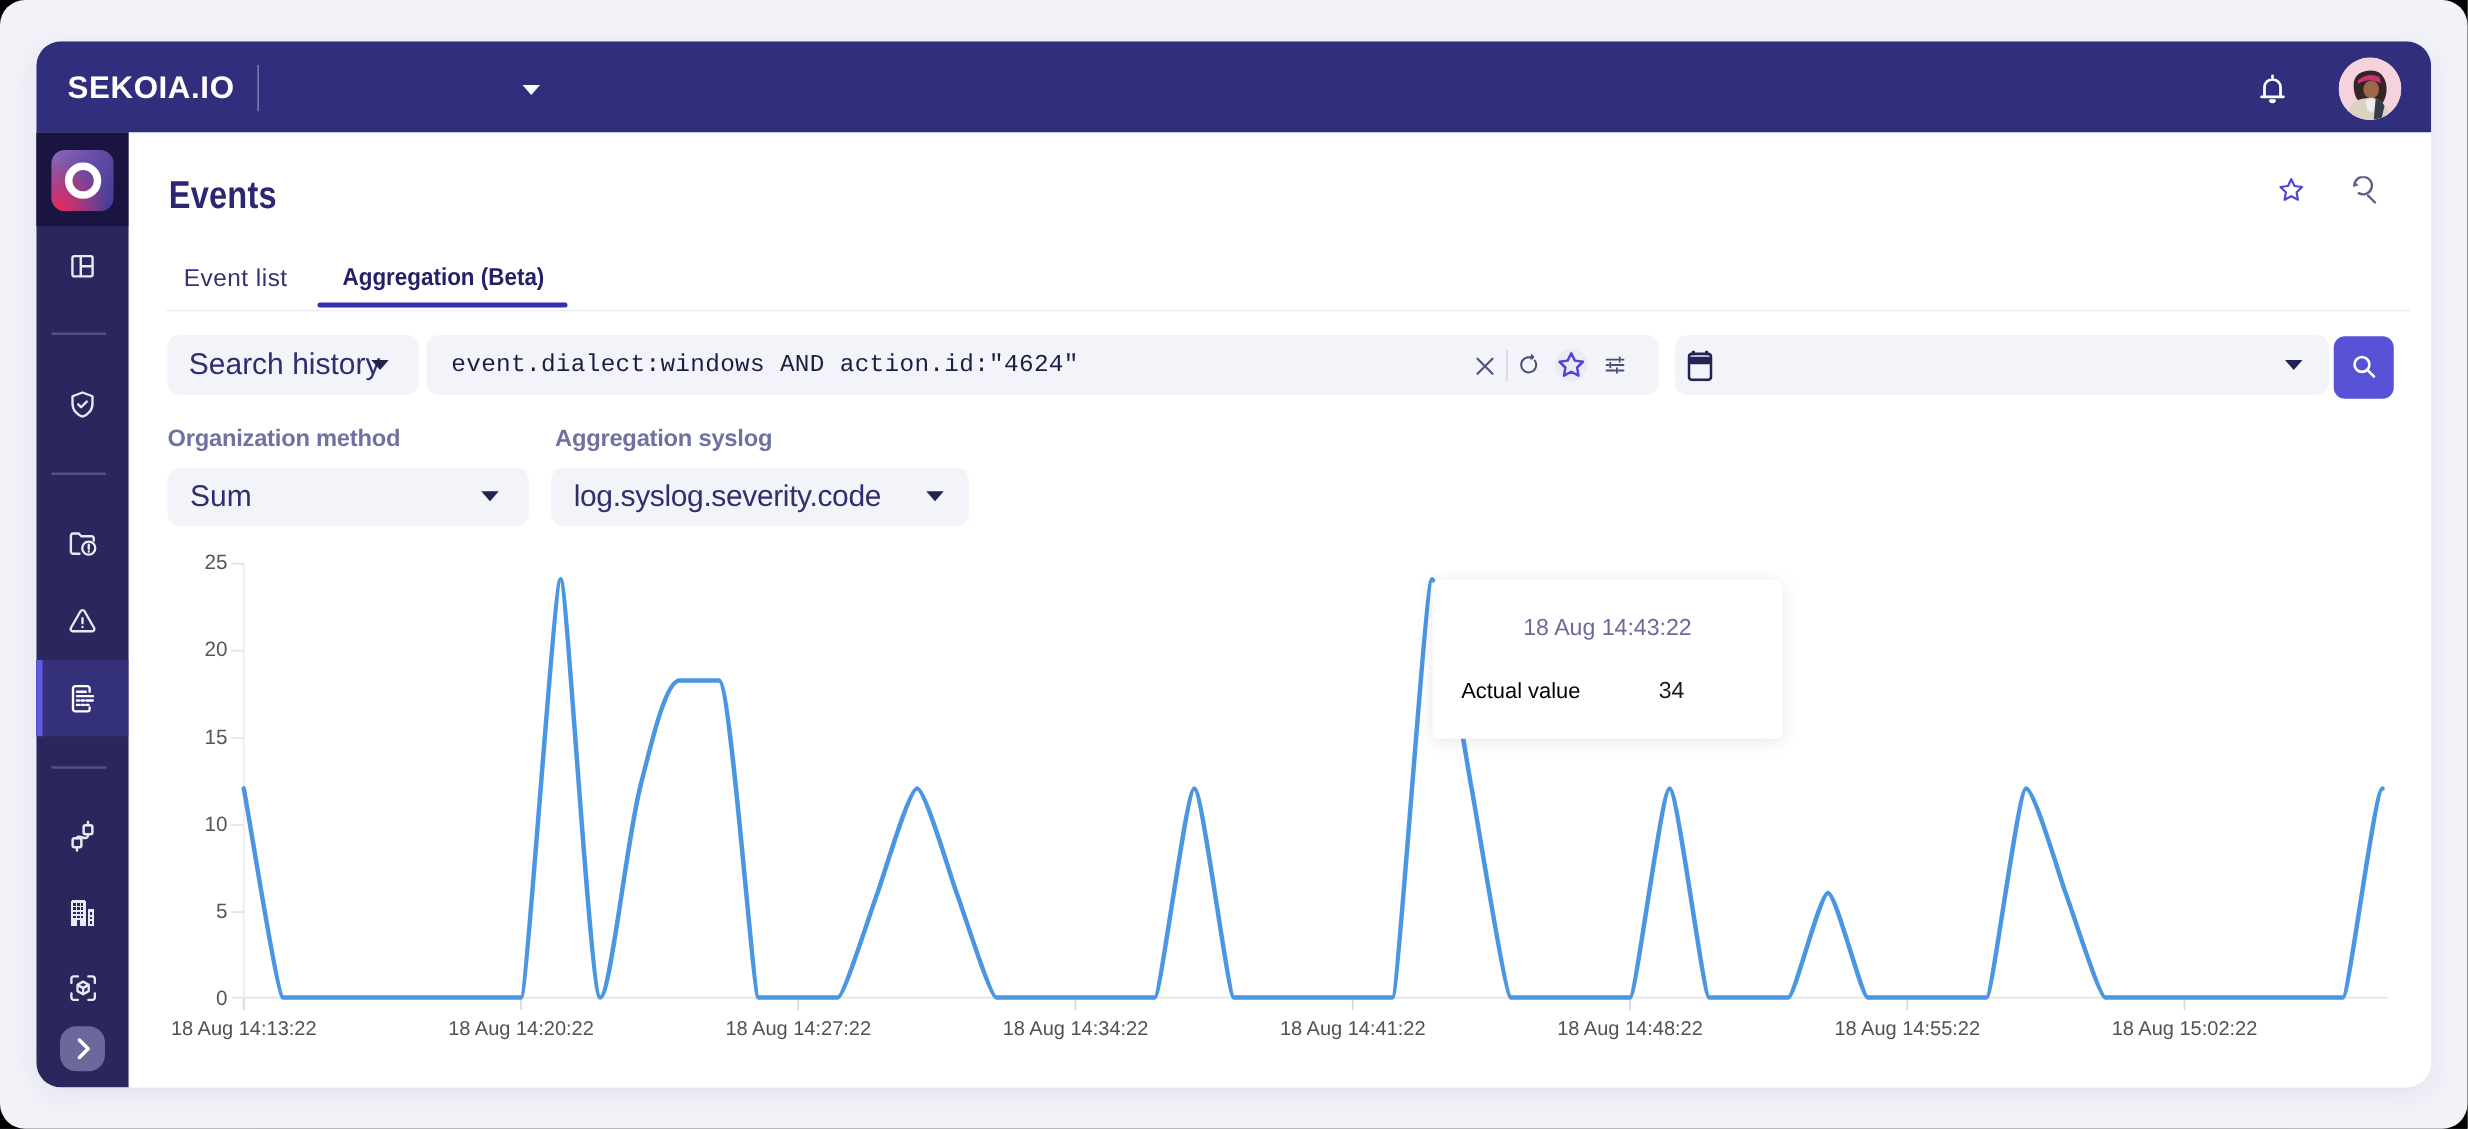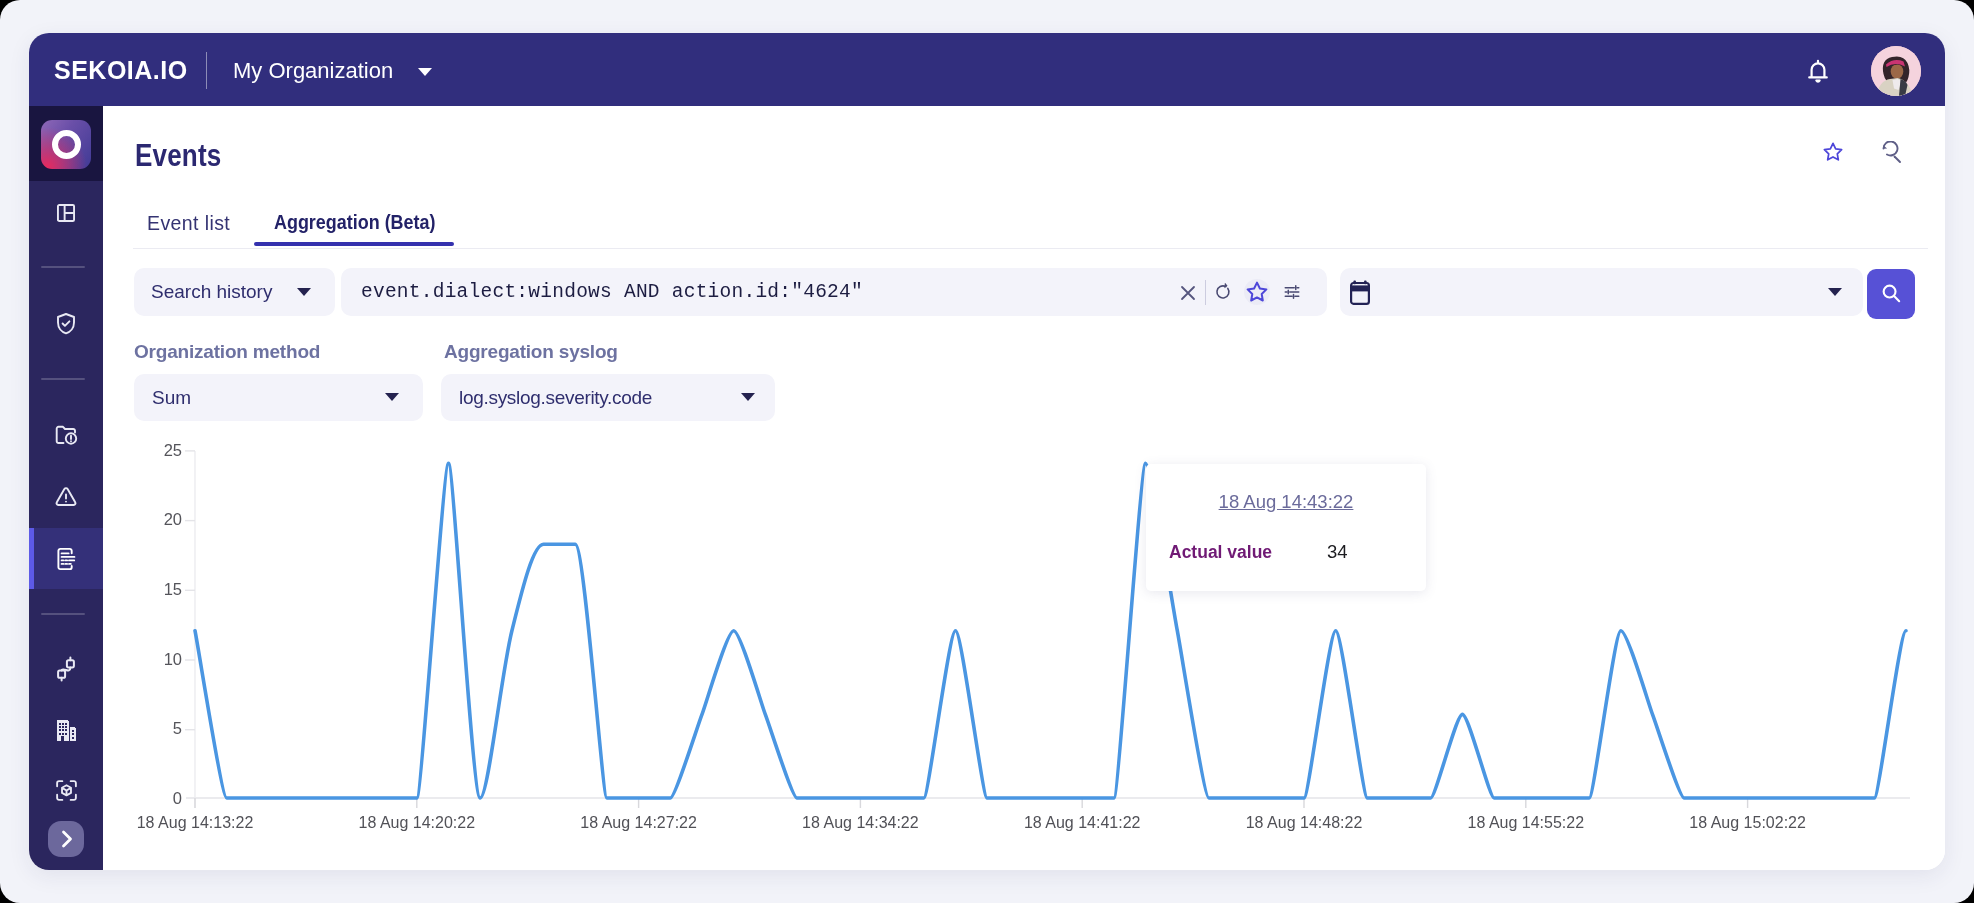--- a/index.html
+++ b/index.html
@@ -39,42 +39,41 @@
 
   .content { position:absolute; left:74px; top:73px; width:1842px; height:764px; background:#fff; }
   .title { position:absolute; left:106px; top:105px; font-size:31px; font-weight:bold; color:#2b2871; transform:scaleX(0.84); transform-origin:left; letter-spacing:0.2px; }
   .hdr-ico { position:absolute; top:108px; }
   .tab1 { position:absolute; left:118px; top:179px; font-size:19.5px; color:#343372; letter-spacing:0.4px; }
   .tab2 { position:absolute; left:245px; top:178px; font-size:19.5px; font-weight:bold; color:#232268; transform:scaleX(0.92); transform-origin:left; }
   .tab-ind { position:absolute; left:225px; top:209px; width:200px; height:3.6px; background:#3431ae; border-radius:2px; }
   .tab-border { position:absolute; left:104px; top:214.5px; width:1795px; height:1.6px; background:#ebebf2; }
 
   .pill { position:absolute; top:235px; height:48px; background:#f3f3fa; border-radius:10px; }
-  .pill-txt { color:#2f2e6e; font-size:19px; line-height:48px; }
+  .pill-txt { color:#2f2e6e; font-size:24px; line-height:48px; }
   .caret { width:0; height:0; border-left:7.5px solid transparent; border-right:7.5px solid transparent;
     border-top:8.5px solid #24224f; display:inline-block; }
   .label { position:absolute; top:308px; font-size:19px; font-weight:bold; color:#6d72a1; letter-spacing:-0.2px; }
   .sel { position:absolute; top:341px; height:47px; background:#f3f3fa; border-radius:10px; }
 
   .tooltip { position:absolute; left:1117px; top:431px; width:280px; height:127px; background:#fff;
     border-radius:5px; box-shadow:0 2px 12px rgba(80,80,120,0.13); z-index:5; }
-  .tt-title { position:absolute; left:0; top:27px; width:100%; text-align:center; color:#6b6b9b; font-size:18.5px;text-decoration:underline; }
-  .tt-lab { position:absolute; left:23px; top:78px; color:#701a75; font-size:17.5px; font-weight:bold; }
+  .tt-title { position:absolute; left:0; top:27px; width:100%; text-align:center; color:#6b6b9b; font-size:18.5px; }
+  .tt-lab { position:absolute; left:23px; top:78px; color:#000000; font-size:17.5px; font-weight:normal; }
   .tt-val { position:absolute; left:181px; top:77px; color:#1c1c20; font-size:18.5px; }
 
   svg text { font-family:"Liberation Sans", sans-serif; }
 </style>
 </head>
 <body>
 <div class="screen">
 <div class="app">
   <div class="topbar">
     <div class="logo-txt">SEKOIA.IO</div>
     <div class="tb-sep"></div>
-    <div class="org">My Organization</div>
     <div class="org-caret"></div>
     <div class="bell"><svg width="28" height="28" viewBox="0 0 24 24" fill="none" stroke="#fff" stroke-width="1.9" stroke-linecap="round" stroke-linejoin="round">
             <path d="M12 3.2 V4.4 M6.5 17.5 V11 a5.5 5.5 0 0 1 11 0 V17.5 M4.5 17.5 H19.5"></path>
             <path d="M10.6 20.2a1.6 1.6 0 0 0 2.8 0z" fill="#fff"></path>
           </svg></div>
     <div class="avatar"><svg width="50" height="50" viewBox="0 0 50 50">
       <rect width="50" height="50" fill="#f5d3dd"></rect>
       <path d="M12.5 28 q-3 -14.5 8.5 -17 q11.5 -2.5 15.5 6 q3 6.5 1 14 q-1.5 5.5 -5 8 l-11 0.5 q-7.5 -4 -9 -11.5z" fill="#33242a"></path>
       <ellipse cx="26" cy="25.5" rx="6.3" ry="7.3" fill="#9c6847"></ellipse>
       <path d="M17.5 21 q8.5 -4.5 17 -0.5 l0.5 -3.5 q-8.5 -5 -17 -0.5z" fill="#33242a"></path>

